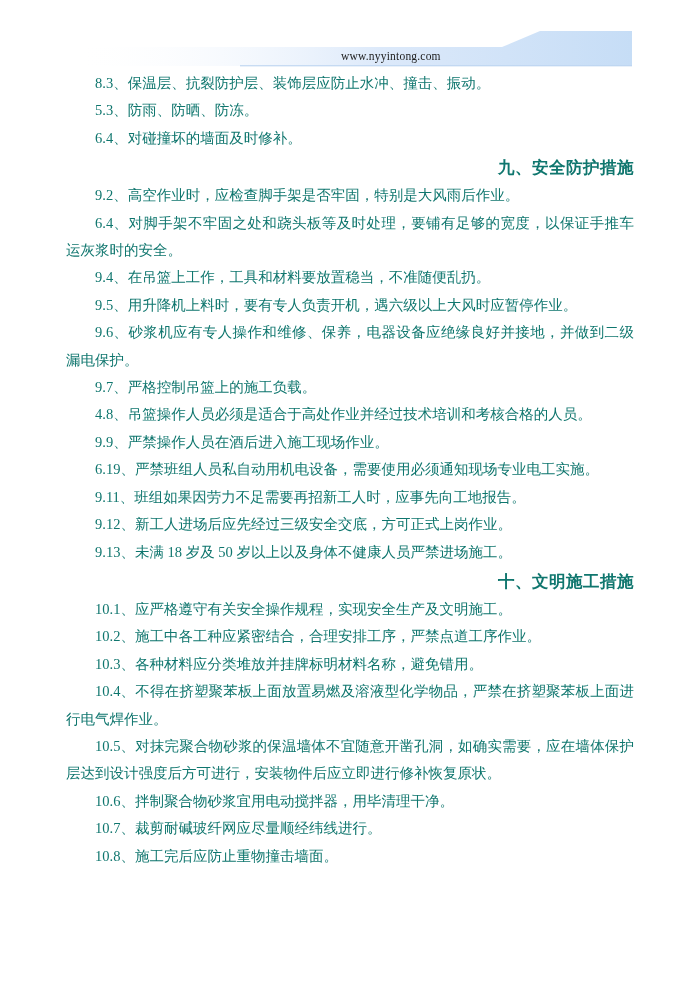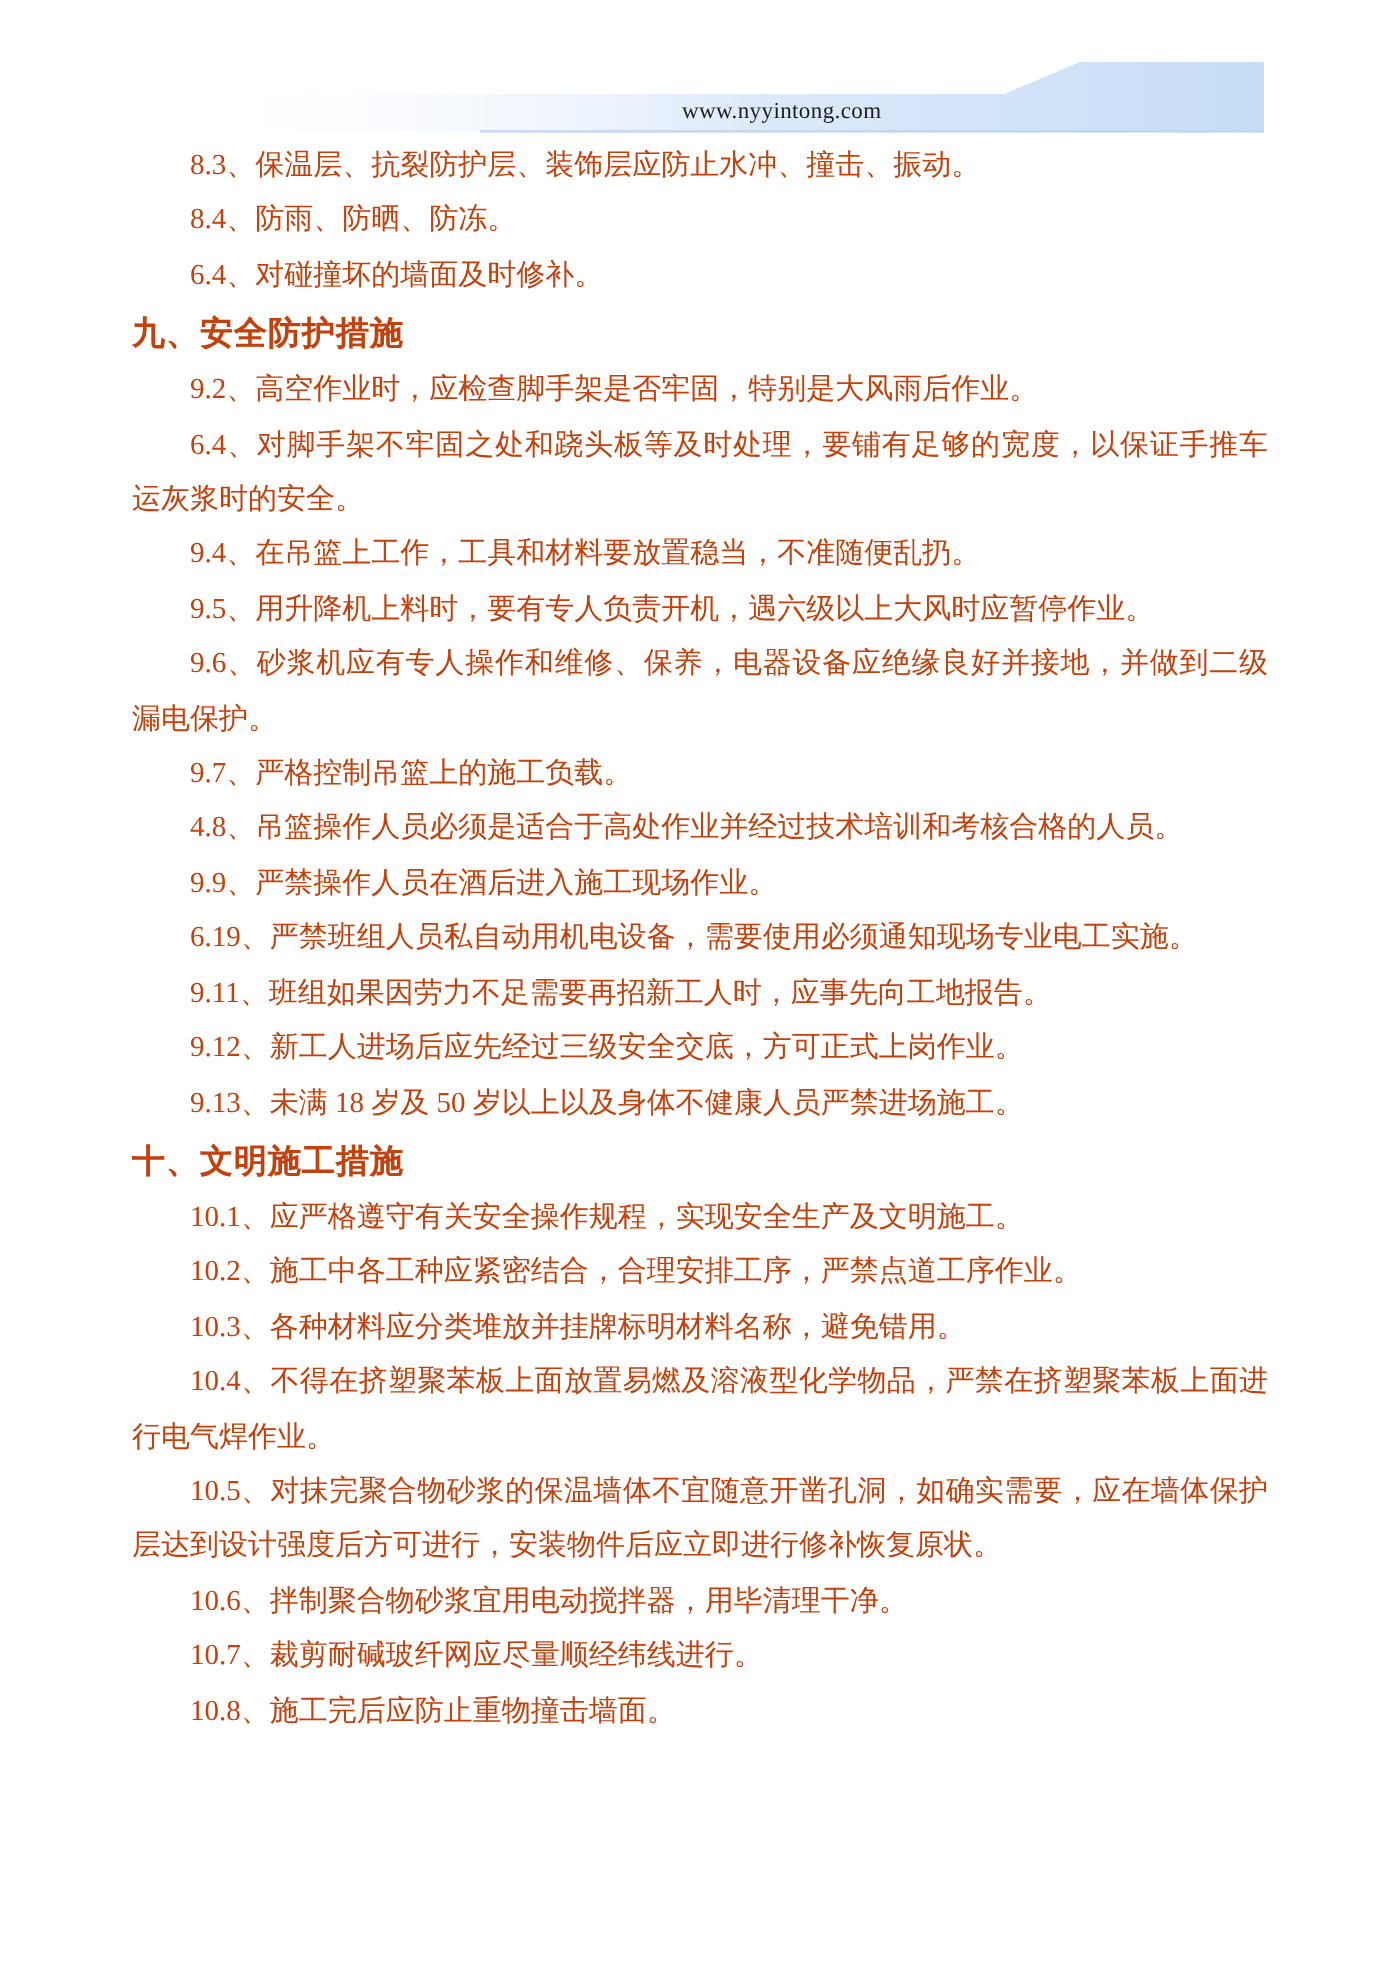--- a/index.html
+++ b/index.html
@@ -32,37 +32,37 @@
     white-space: nowrap;
   }
   .content {
     position: absolute;
     top: 70px;
     left: 66px;
     width: 568px;
     font-family: "Liberation Serif", "DejaVu Serif", serif;
     font-size: 14.5px;
     line-height: 27.4px;
-    color: #c2410c;
+    color: #0f766e;
     text-align: justify;
   }
   .content p {
     margin: 0;
     padding: 0;
   }
   .content p.item {
     text-indent: 2em;
   }
   .content p.heading {
     font-family: "Liberation Sans", "DejaVu Sans", sans-serif;
     font-weight: bold;
     font-size: 16.5px;
     line-height: 30px;
     text-indent: 0;
-    text-align: left;
+    text-align: right;
     letter-spacing: 0.5px;
   }
 </style>
 </head>
 <body>
 
 <div class="page">
 
   <svg class="header-banner-svg" width="700" height="70" viewBox="0 0 700 70" aria-hidden="true">
     <defs>
@@ -73,21 +73,21 @@
       </linearGradient>
     </defs>
     <polygon points="75,47 502,47 540,31 632,31 632,66 75,66" fill="url(#bannerGrad)"></polygon>
     <rect x="240" y="65" width="392" height="1.4" opacity="0.8" fill="#bdd5f0"></rect>
   </svg>
 
   <div class="watermark">www.nyyintong.com</div>
 
   <main class="content" id="doc-body">
       <p class="item">8.3、保温层、抗裂防护层、装饰层应防止水冲、撞击、振动。</p>
-      <p class="item">8.4、防雨、防晒、防冻。</p>
+      <p class="item">5.3、防雨、防晒、防冻。</p>
       <p class="item">6.4、对碰撞坏的墙面及时修补。</p>
       <p class="heading">九、安全防护措施</p>
       <p class="item">9.2、高空作业时，应检查脚手架是否牢固，特别是大风雨后作业。</p>
       <p class="item">6.4、对脚手架不牢固之处和跷头板等及时处理，要铺有足够的宽度，以保证手推车运灰浆时的安全。</p>
       <p class="item">9.4、在吊篮上工作，工具和材料要放置稳当，不准随便乱扔。</p>
       <p class="item">9.5、用升降机上料时，要有专人负责开机，遇六级以上大风时应暂停作业。</p>
       <p class="item">9.6、砂浆机应有专人操作和维修、保养，电器设备应绝缘良好并接地，并做到二级漏电保护。</p>
       <p class="item">9.7、严格控制吊篮上的施工负载。</p>
       <p class="item">4.8、吊篮操作人员必须是适合于高处作业并经过技术培训和考核合格的人员。</p>
       <p class="item">9.9、严禁操作人员在酒后进入施工现场作业。</p>

